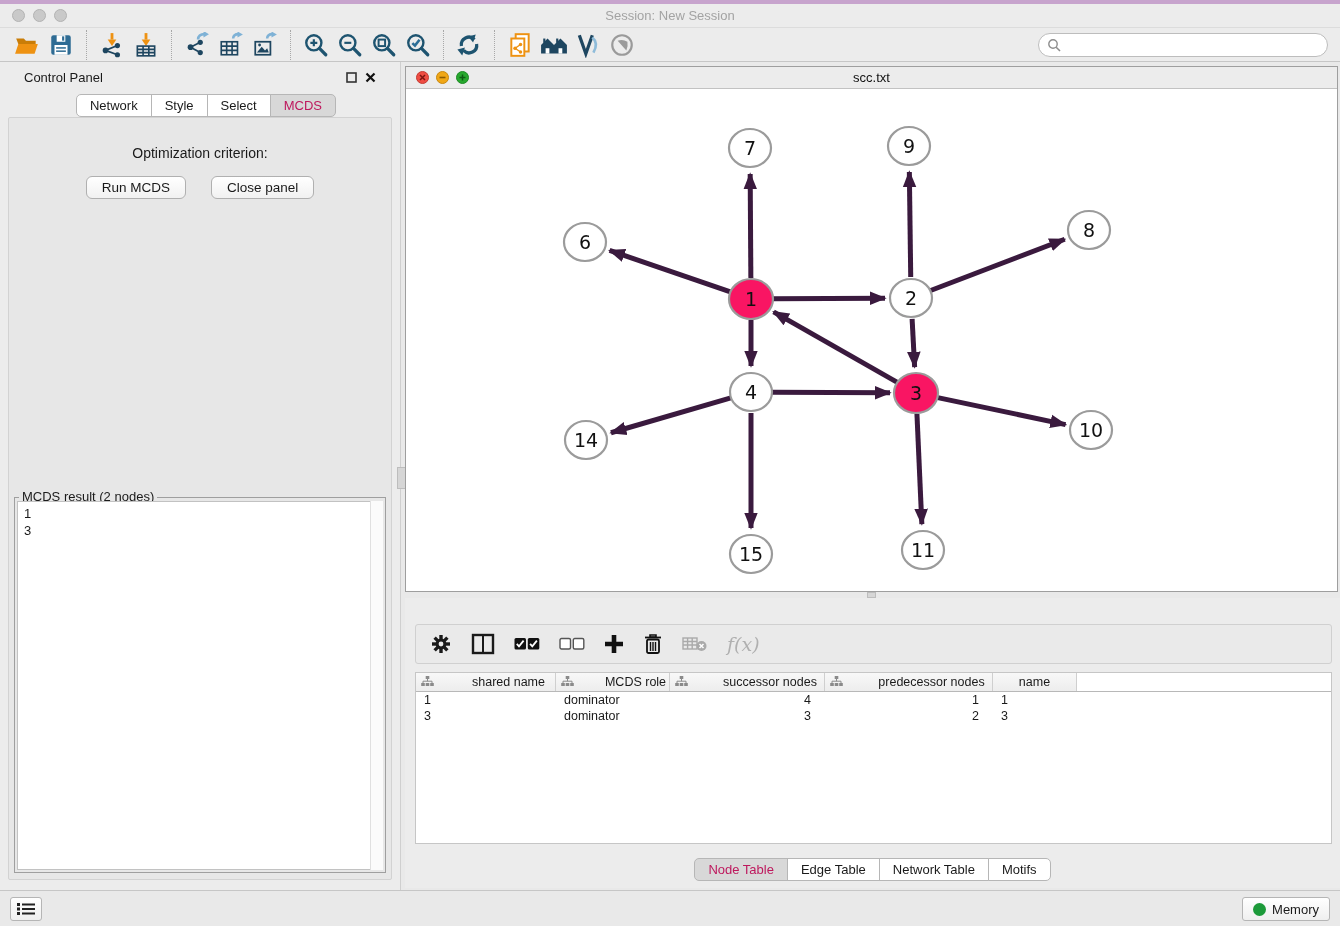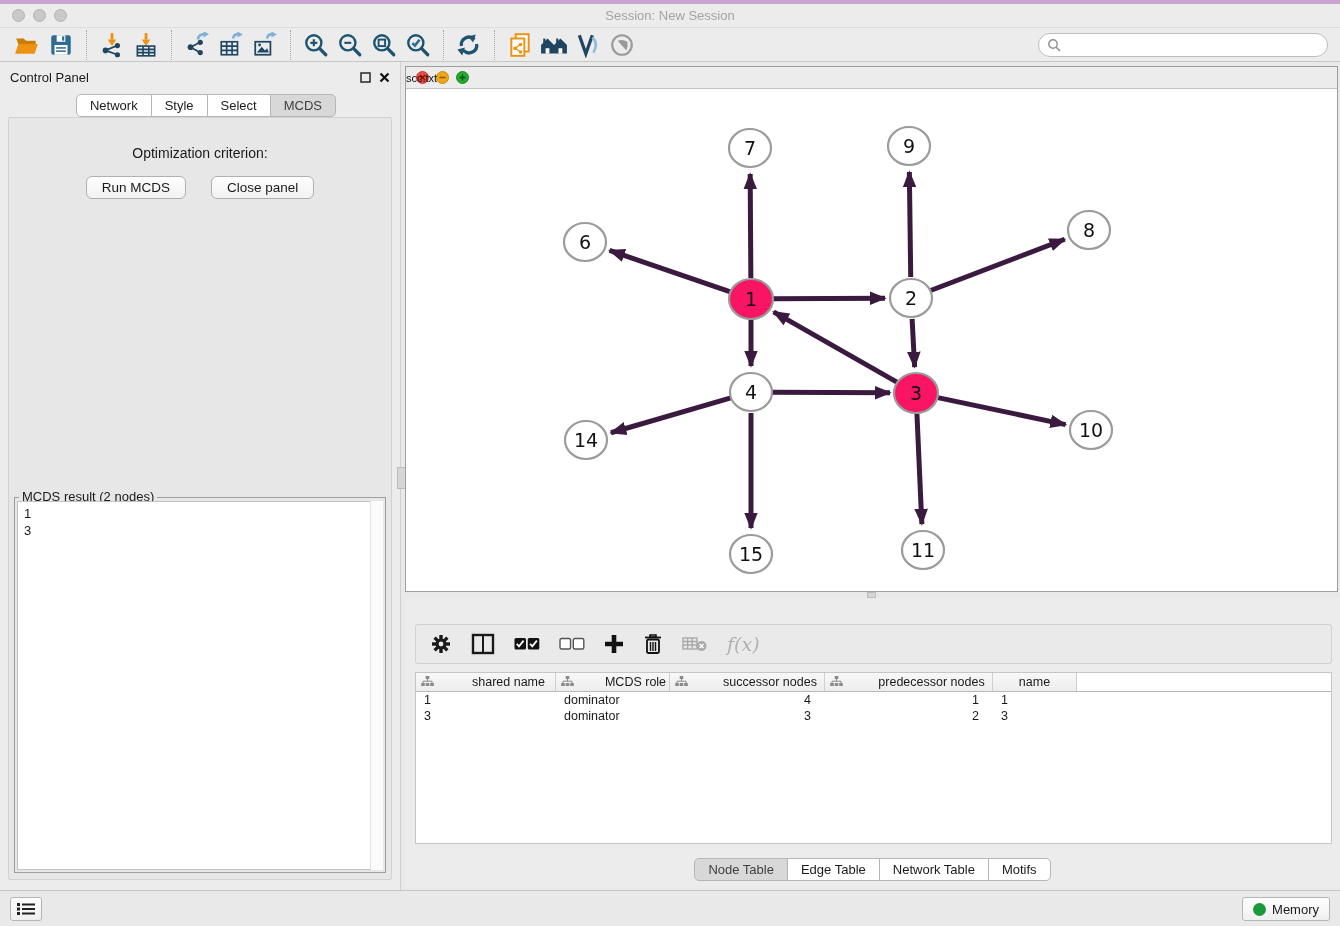--- a/index.html
+++ b/index.html
@@ -14,27 +14,27 @@
   .win-title { position:absolute; left:0; right:0; text-align:center; font-size:13px; color:#a3a3a3; }
 
   
   .toolbar { position:absolute; left:0; top:28px; width:1340px; height:34px; background:#ececec; border-bottom:1px solid #c6c6c6; display:flex; align-items:center; padding-left:10px; }
   .tb-icon { width:34px; height:30px; display:flex; align-items:center; justify-content:center; cursor:default; }
   .tb-sep { width:1px; height:30px; border-left:1px dotted #a8a8a8; margin:0 8px; }
   .search-box { position:absolute; right:12px; top:5px; width:290px; height:24px; background:#fff; border:1px solid #bdbdbd; border-radius:12px; display:flex; align-items:center; padding-left:8px; }
 
   
   .control-panel { position:absolute; left:0; top:62px; width:400px; height:828px; background:#ececec; }
-  .panel-header { height:30px; display:flex; align-items:center; padding:0 10px; font-size:13px; }
+  .panel-header { height:30px; display:flex; align-items:center; padding:0 24px; font-size:13px; }
   .panel-header .hdr-icons { margin-left:auto; display:flex; gap:8px; align-items:center; }
   .cp-tabs { display:flex; justify-content:center; margin-top:2px; position:relative; z-index:2; }
   .tab { background:#fff; border:1px solid #b6b6b6; padding:3px 13px; font-size:13px; margin-left:-1px; cursor:default; white-space:nowrap; }
   .tab:first-child { border-radius:5px 0 0 5px; margin-left:12px; }
   .tab:last-child { border-radius:0 5px 5px 0; }
-  .tab.selected { background:#d8d8d8; color:#404040; }
+  .tab.selected { background:#d8d8d8; color:#be185d; }
   .cp-body { position:absolute; left:8px; right:8px; top:55px; bottom:10px; background:#e7e7e7; border:1px solid #d2d2d2; border-radius:2px; display:flex; flex-direction:column; align-items:center; }
   .opt-label { margin-top:27px; font-size:14px; }
   .select-box { margin-top:13px; width:310px; height:23px; background:#fff; border:1px solid #b3b3b3; border-radius:5px; display:flex; align-items:center; padding:0 6px 0 10px; font-size:13.5px; }
   .select-box .stepper { margin-left:auto; }
   .btn-row { margin-top:15px; display:flex; gap:25px; }
   .btn { border:1px solid #b0b0b0; border-radius:6px; background:linear-gradient(#ffffff,#f1f1f1); padding:3px 15px; font-size:13.5px; cursor:default; }
   .mcds-fieldset { margin-top:auto; margin-bottom:6px; width:372px; height:376px; border:1px solid #9f9f9f; position:relative; background:#e7e7e7; }
   .mcds-legend { position:absolute; top:-9px; left:4px; background:#e7e7e7; padding:0 3px; font-size:13px; }
   .mcds-text { position:absolute; left:2px; right:2px; top:3px; bottom:2px; background:#fff; border:1px solid #c2c2c2; font-size:13px; padding:3px 6px; line-height:17px; }
   .mcds-scroll { position:absolute; right:2px; top:3px; bottom:2px; width:13px; background:#fbfbfb; border-left:1px solid #e0e0e0; }
@@ -47,21 +47,21 @@
   .h-grip { position:absolute; left:462px; top:0; width:9px; height:6px; background:#d6d6d6; border:1px solid #bdbdbd; }
 
   
   .net-window { position:absolute; left:405px; top:66px; width:933px; height:526px; border:1px solid #9e9e9e; background:#fff; }
   .net-titlebar { height:22px; background:#ececec; border-bottom:1px solid #c2c2c2; display:flex; align-items:center; position:relative; }
   .net-lights { display:flex; gap:7px; margin-left:10px; }
   .nlight { width:13px; height:13px; border-radius:50%; display:flex; align-items:center; justify-content:center; }
   .nlight.red { background:#ef4d43; border:1px solid #c43b33; }
   .nlight.yellow { background:#f0a717; border:1px solid #c9880e; }
   .nlight.green { background:#27a82e; border:1px solid #1d8a24; }
-  .net-title { position:absolute; left:0; right:0; font-size:11px; color:#111; }
+  .net-title { position:absolute; left:0; right:0; text-align:center; font-size:13px; color:#111; }
   .net-canvas { position:relative; width:100%; height:502px; background:#fff; }
 
   
   .table-panel { position:absolute; left:405px; top:598px; width:935px; height:290px; background:#ececec; }
   .tp-toolbar { position:absolute; left:10px; right:8px; top:26px; height:40px; background:#eaeaea; border:1px solid #d0d0d0; border-radius:3px; display:flex; align-items:center; gap:19px; padding-left:14px; }
   .tp-icon { display:flex; align-items:center; justify-content:center; }
   .tbl { position:absolute; left:10px; right:8px; top:74px; height:172px; background:#fff; border:1px solid #c6c6c6; overflow:hidden; }
   .thead { display:flex; height:19px; background:#fff; border-bottom:1px solid #b8b8b8; }
   .th { background:linear-gradient(#f8f8f8,#ededed); border-right:1px solid #cfcfcf; display:flex; align-items:center; font-size:12.5px;gap:28px; }
   .th .th-label { flex:1; text-align:center; }

